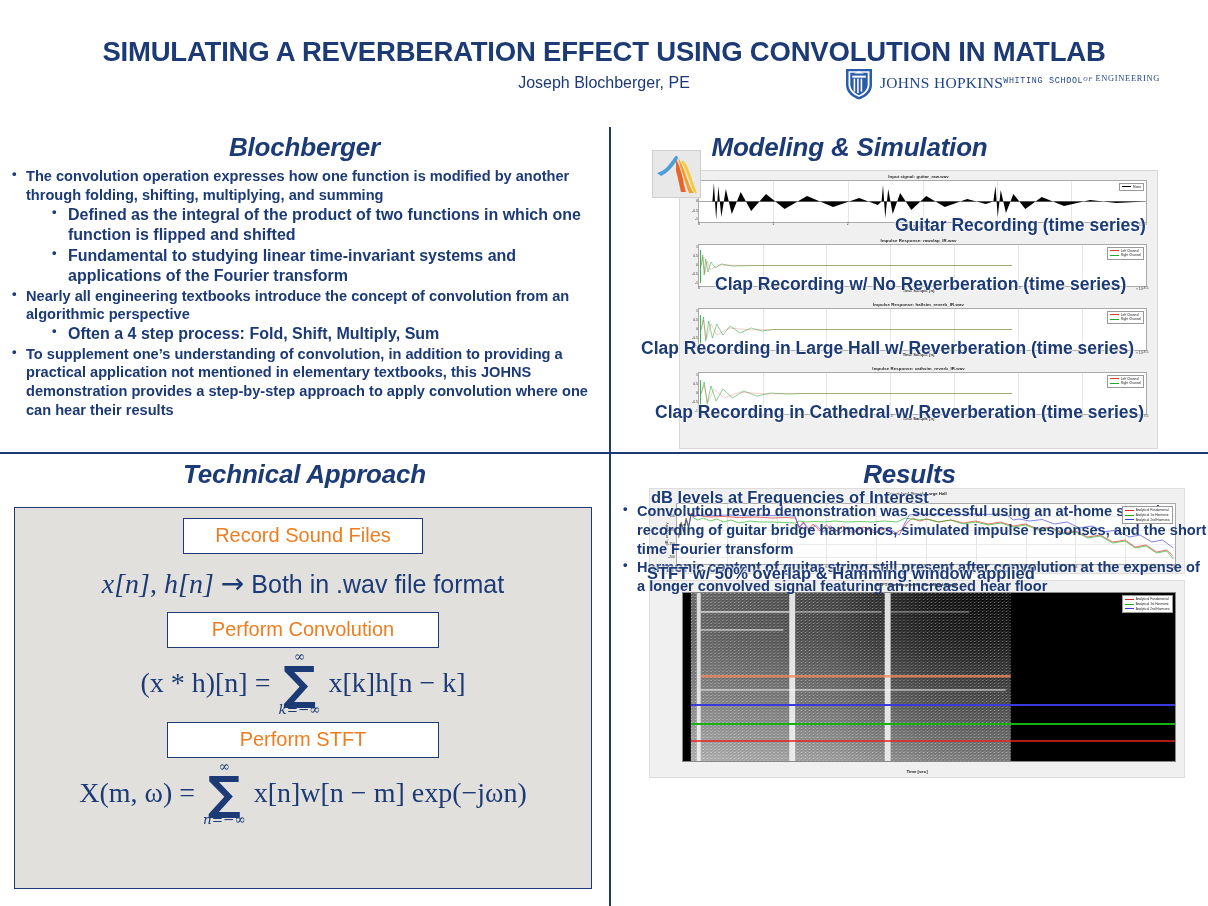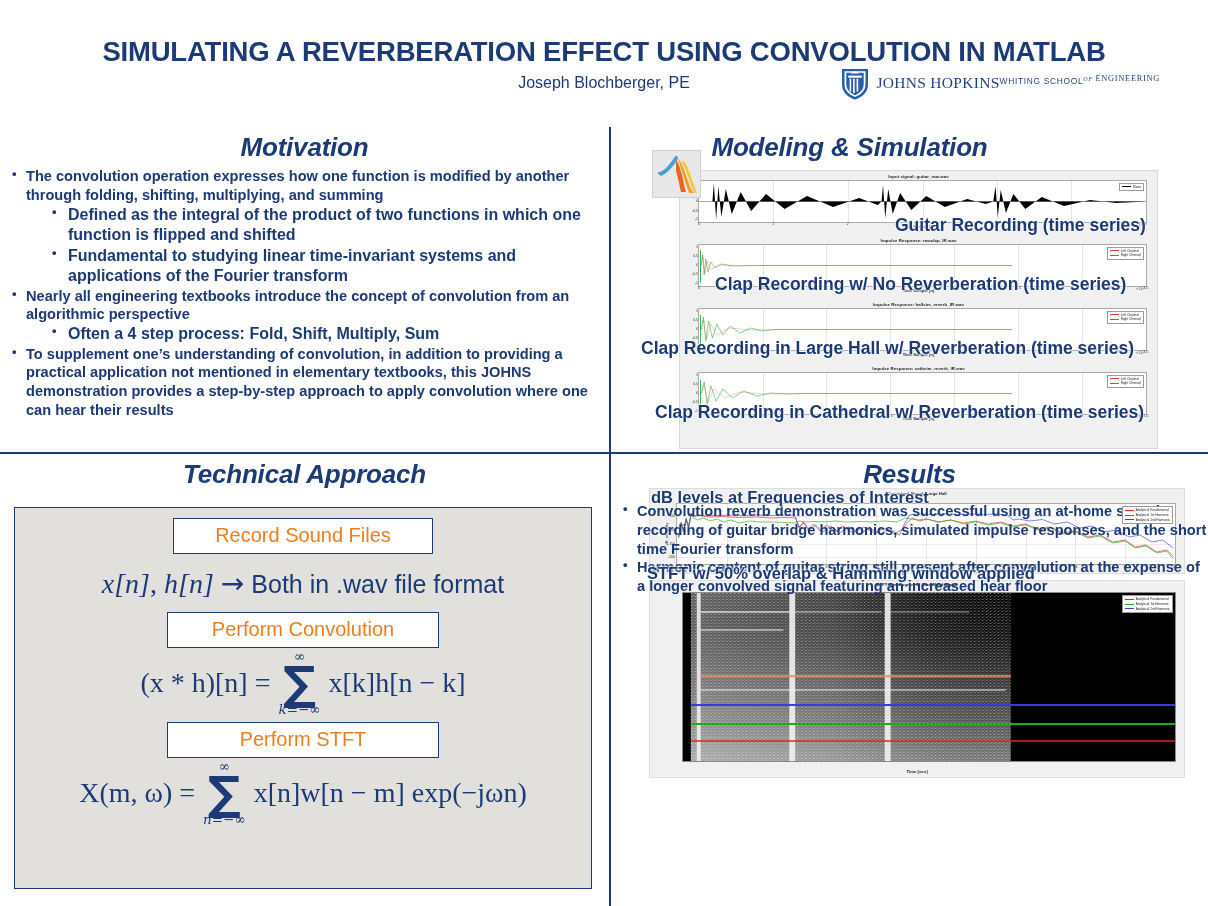--- a/index.html
+++ b/index.html
@@ -27,21 +27,21 @@
   }
   .jhu-logo{
     position:absolute;right:48px;top:66px;
     display:flex;align-items:center;gap:6px;
   }
   .jhu-shield{width:30px;height:34px;flex:none;}
   .jhu-text{display:flex;flex-direction:row;line-height:1.05;}
   .jhu-name{font-size:15.5px;letter-spacing:0.3px;color:#1d4389;
     font-family:"Liberation Serif", serif;font-variant:small-caps;font-weight:normal;}
   .jhu-sub1{font-size:8.4px;letter-spacing:0.7px;color:#1d4389;
-    font-family:Liberation Sans, sans-serif;text-align:center;margin-top:2px;font-variant:small-caps;}
+    font-family:Liberation Mono, monospace;text-align:center;margin-top:2px;font-variant:small-caps;}
   .jhu-sub2{font-size:8.4px;letter-spacing:0.7px;color:#1d4389;
     font-family:"Liberation Serif", serif;text-align:center;font-variant:small-caps;}
   .jhu-sub2 i{font-style:italic;}
 
   
   .vline{position:absolute;left:609px;top:127px;width:2px;height:779px;background:#1b3a76;}
   .hline{position:absolute;left:0;top:452px;width:1208px;height:2px;background:#1b3a76;}
 
   
   .quad{position:absolute;}
@@ -112,21 +112,21 @@
     position:absolute;left:652px;top:150px;width:47px;height:46px;
     background:#e8e8e8;border:1px solid #cfcfcf;z-index:20;
   }
 
   
   .ta-box{
     position:absolute;left:14px;top:53px;width:578px;height:382px;
     background:#e2e0dd;border:1.5px solid #1b3a76;box-sizing:border-box;
   }
   .step-box{
-    width:260px;margin:0 auto;background:#ffffff;border:1.5px solid #1b3a76;
+    width:240px;margin:0 auto;background:#ffffff;border:1.5px solid #1b3a76;
     text-align:center;color:#ed7d1e;font-size:20px;padding:5px 0 6px 0;
     box-sizing:border-box;
   }
   .step-box.wide{width:272px;}
   .formula{
     text-align:center;color:#1b3a76;font-family:"Liberation Serif", serif;
     margin:6px 0;
   }
   .f1{font-size:28px;}
   .f1 .it{font-style:italic;}
@@ -183,21 +183,21 @@
         <div class="jhu-sub1">WHITING SCHOOL</div>
         <div class="jhu-sub2"><i>of</i> <span>ENGINEERING</span></div>
       </div>
     </div>
   </div>
 
   <div class="vline"></div>
   <div class="hline"></div>
 
   <div class="quad q-motivation">
-    <div class="section-title">Motivation</div>
+    <div class="section-title">Blochberger</div>
     <ul class="bullets motiv-list">
       <li>The convolution operation expresses how one function is modified by another through folding, shifting, multiplying, and summing</li>
       <li class="lvl2">Defined as the integral of the product of two functions in which one function is flipped and shifted</li>
       <li class="lvl2">Fundamental to studying linear time-invariant systems and applications of the Fourier transform</li>
       <li>Nearly all engineering textbooks introduce the concept of convolution from an algorithmic perspective</li>
       <li class="lvl2">Often a 4 step process: Fold, Shift, Multiply, Sum</li>
       <li>To supplement one’s understanding of convolution, in addition to providing a practical application not mentioned in elementary textbooks, this JOHNS demonstration provides a step-by-step approach to apply convolution where one can hear their results</li>
     </ul>
   </div>
 

